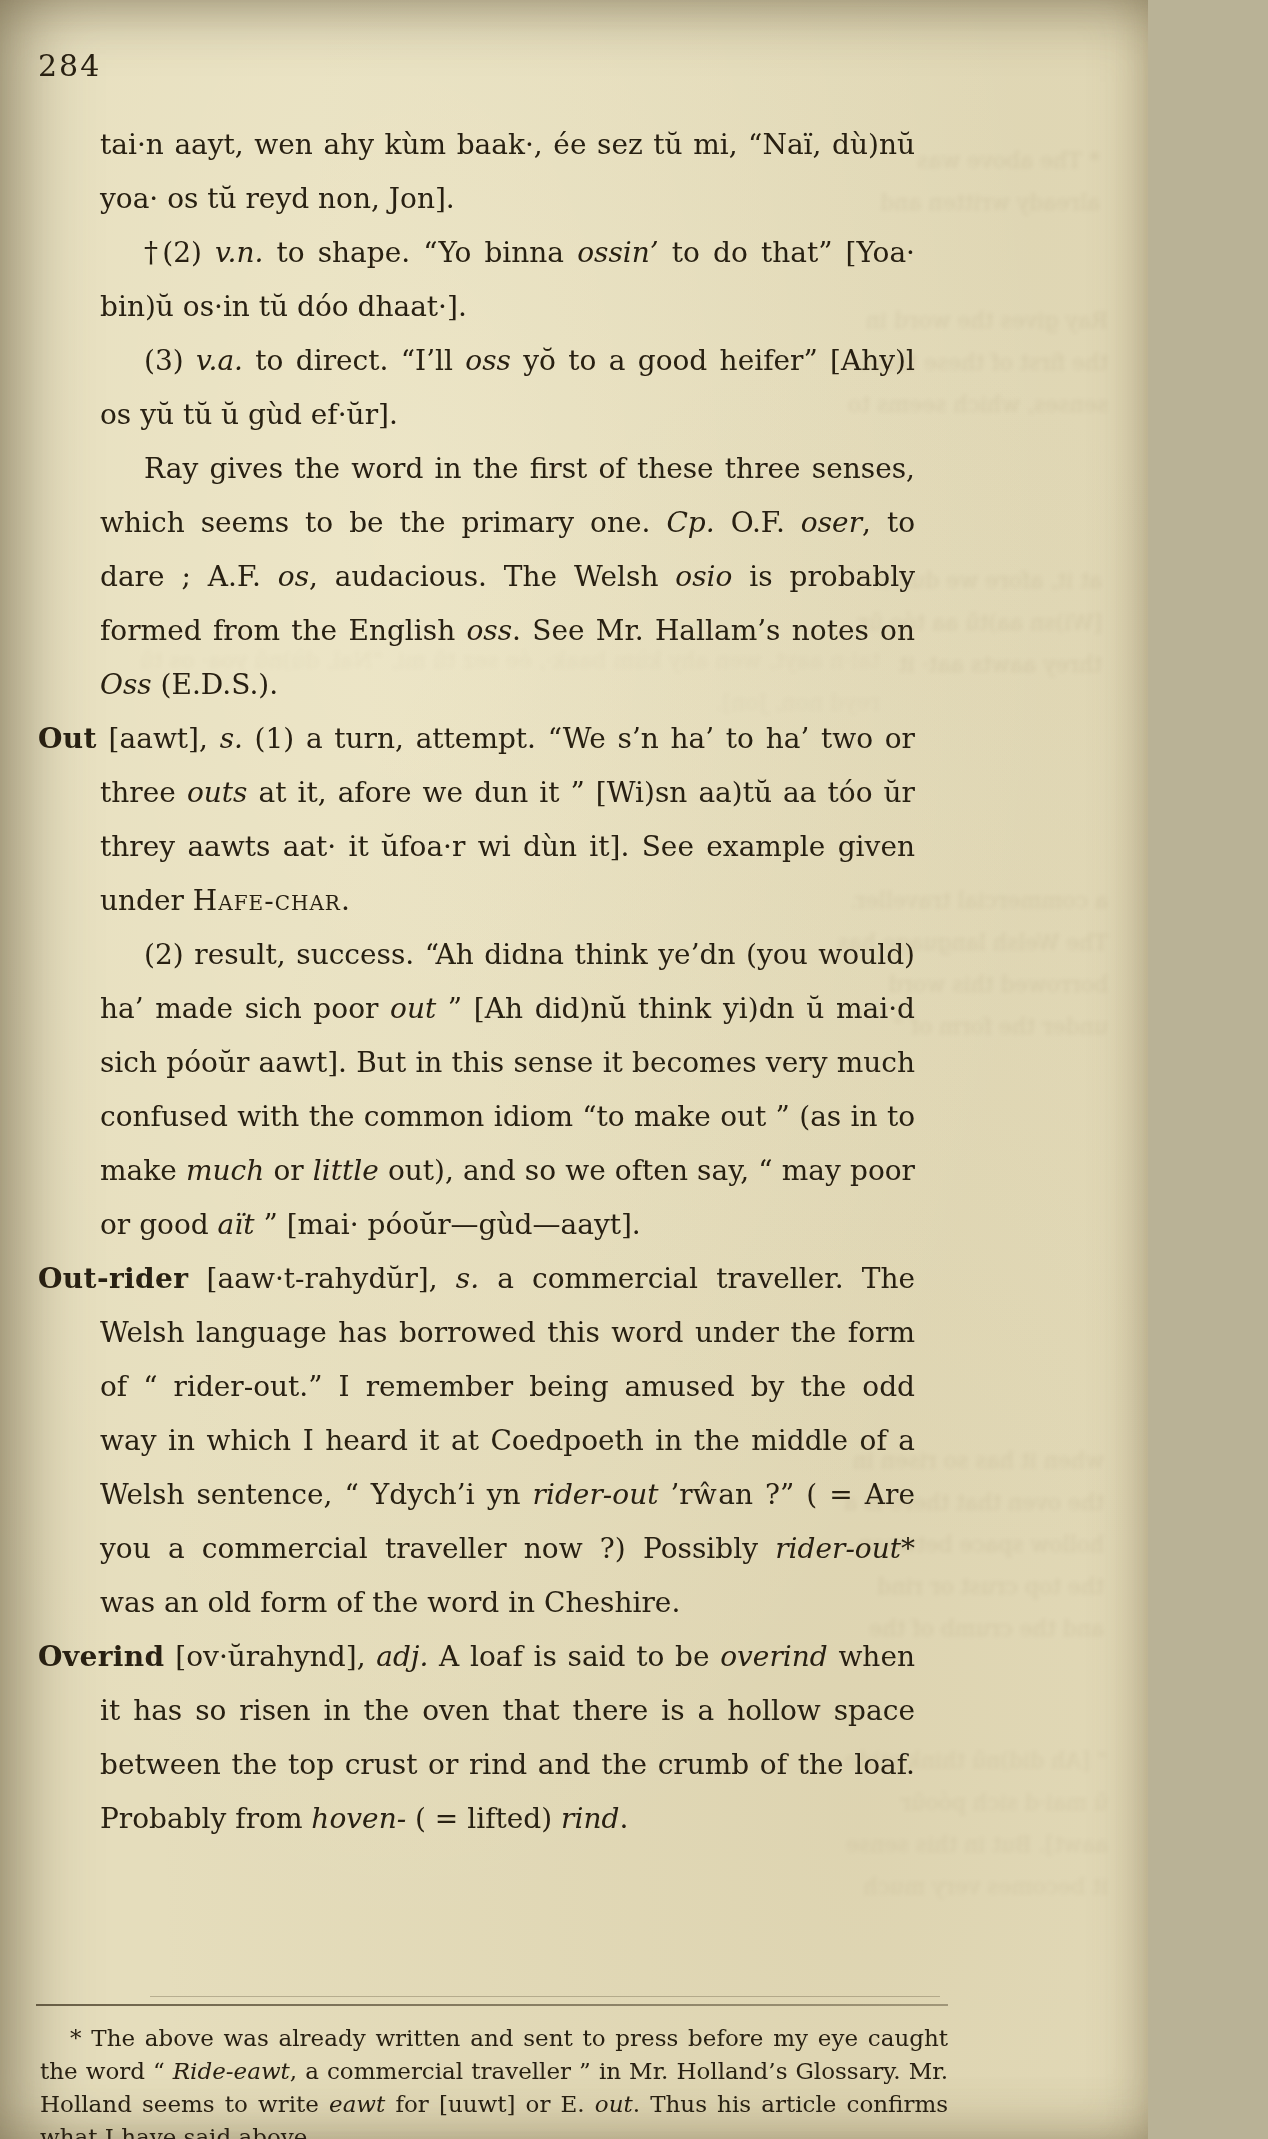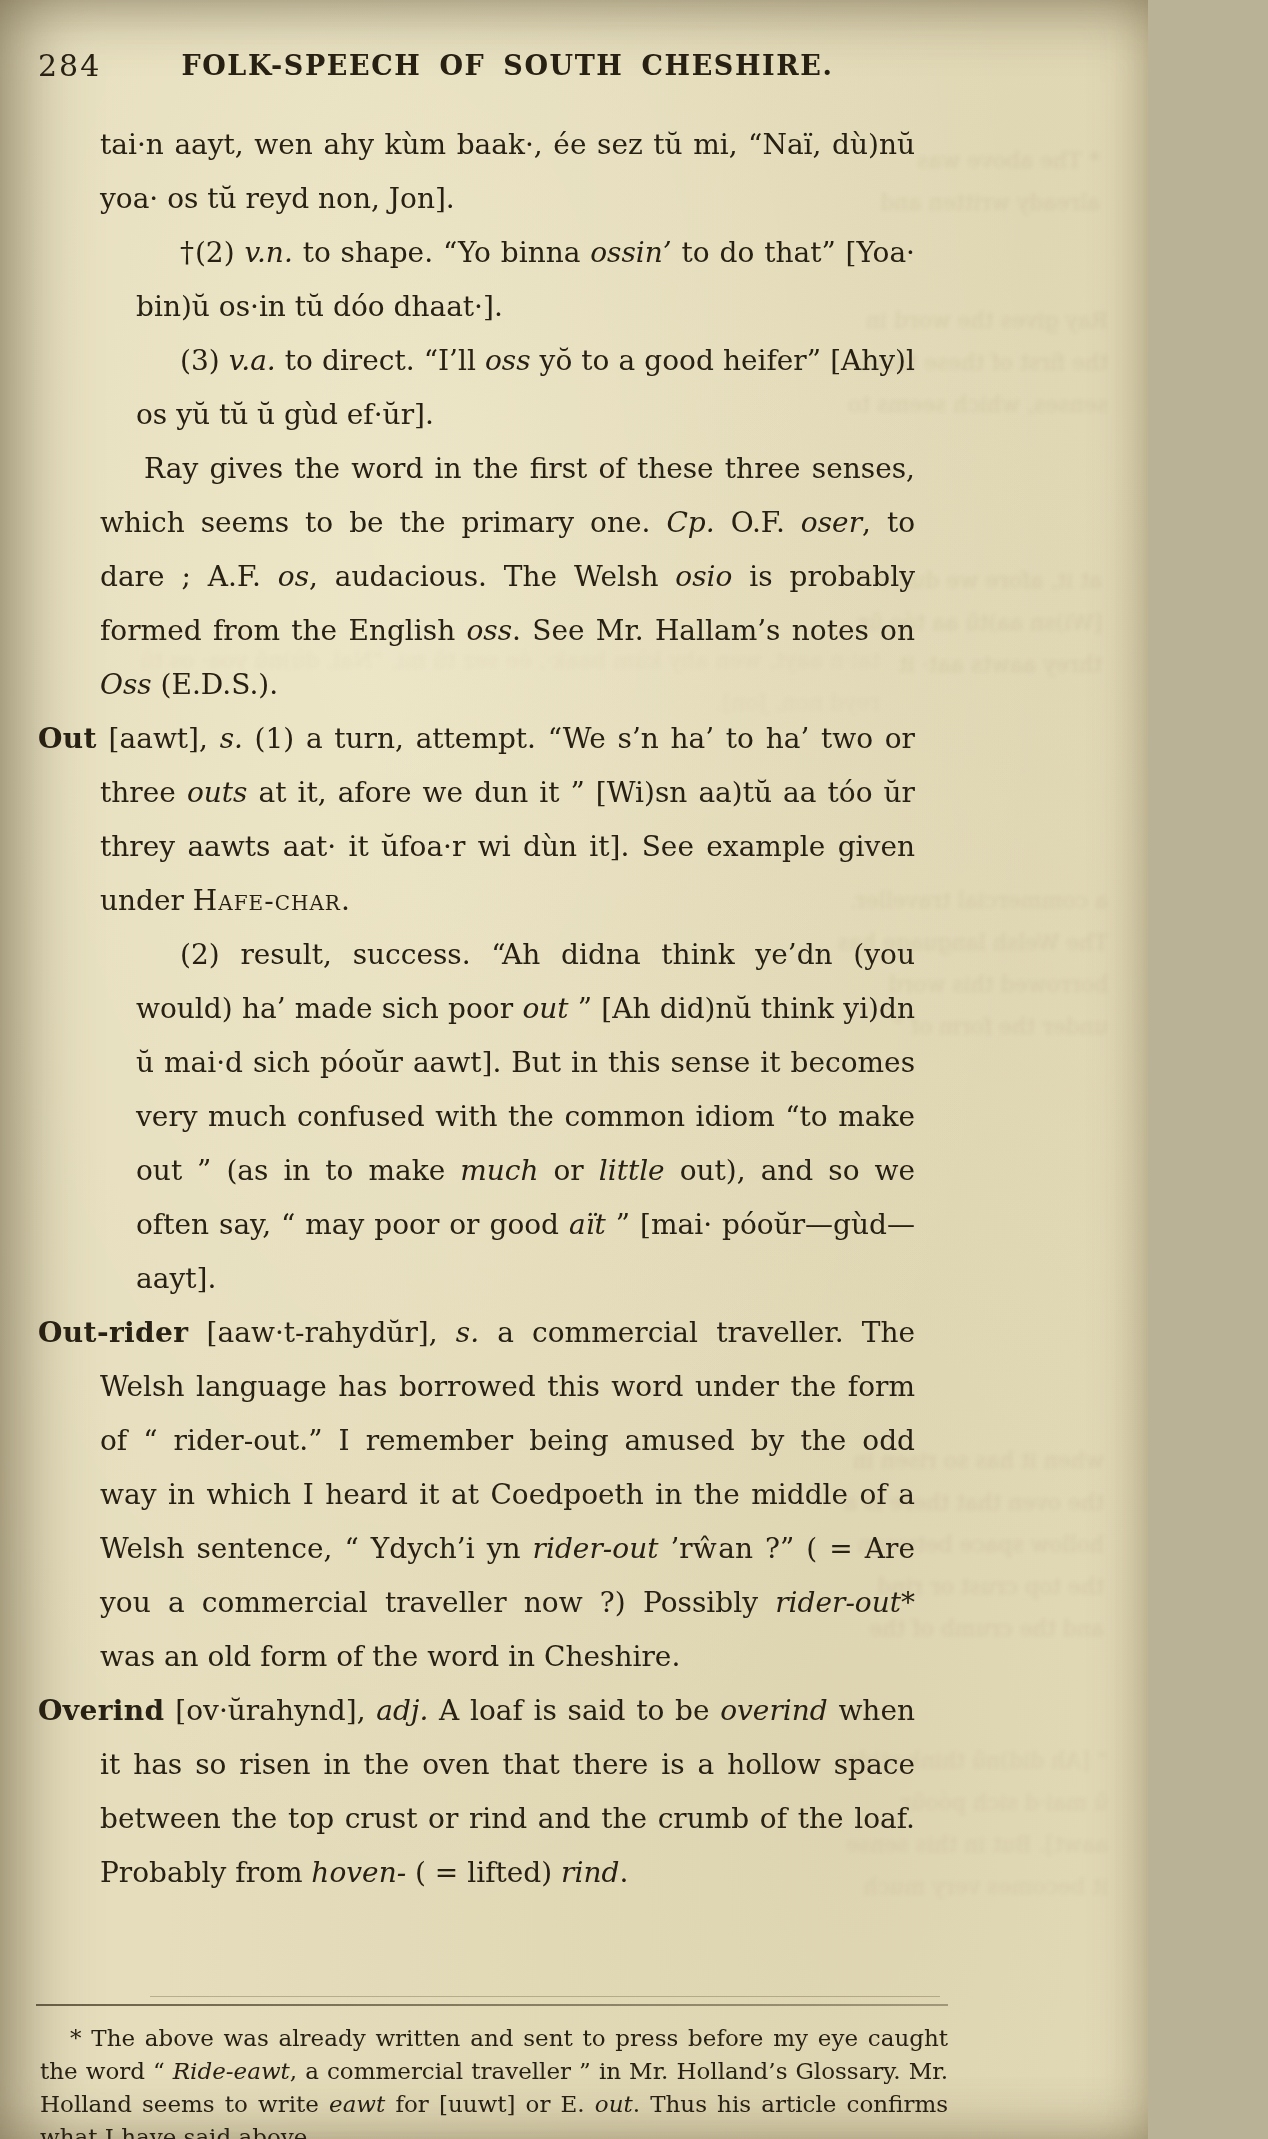--- a/index.html
+++ b/index.html
@@ -33,21 +33,21 @@
     text-align: center; font-weight: bold;
     font-size: 27px; letter-spacing: 1.6px; word-spacing: 7px;
   }
   .text-column {
     position: absolute; top: 118px; left: 100px; width: 815px;
     font-size: 28px; line-height: 54px;
     text-align: justify;
   }
   .para { margin: 0; }
   .para.continuation { text-indent: 0; }
-  .para.sub    { text-indent: 44px; margin-left: 36px; }
+  .para.sub    { text-indent: 44px; }
   .para.indent { text-indent: 44px; }
   .para.entry  { text-indent: -62px; }
   .run-i  { font-style: italic; }
   .run-b  { font-weight: bold; letter-spacing: 0.4px; }
   .run-sc { font-variant: small-caps; letter-spacing: 1px; }
   .footnote-rule {
     position: absolute; left: 36px; top: 2004px; width: 912px; height: 2px;
     background: linear-gradient(to right, rgba(66,55,34,0.75), rgba(66,55,34,0.40));
   }
   .footnote-rule-faint {
@@ -77,21 +77,20 @@
   <span class="ghost" style="top:140px; right:48px; width:270px; height:86px;">* The above was already written and sent to press before my eye caught the word “ </span>
   <span class="ghost" style="top:300px; right:40px; width:280px; height:130px;">Ray gives the word in the first of these three senses, which seems to be the primary one.  </span>
   <span class="ghost" style="top:560px; right:46px; width:260px; height:130px;"> at it, afore we dun it ” [Wi)sn aa)tŭ aa tóo ŭr threy aawts aat· it ŭfoa·r wi dùn it].  See example given under </span>
   <span class="ghost" style="top:880px; right:40px; width:280px; height:170px;"> a commercial traveller.  The Welsh language has borrowed this word under the form of “ rider-out.”  I remember being amused by the odd way in which I heard it at Coedpoeth in the middle of a Welsh sentence, “ Ydych’i yn </span>
   <span class="ghost" style="top:1440px; right:44px; width:270px; height:210px;"> when it has so risen in the oven that there is a hollow space between the top crust or rind and the crumb of the loaf.  Probably from </span>
   <span class="ghost" style="top:1740px; right:40px; width:280px; height:170px; opacity:0.09;"> ” [Ah did)nŭ think yi)dn ŭ mai·d sich póoŭr aawt].  But in this sense it becomes very much confused with the common idiom “to make out ” (as in to make </span>
   <span class="ghost" style="top:640px; left:120px; width:760px; height:90px; opacity:0.05;">tai·n aayt, wen ahy kùm baak·, ée sez tŭ mi, “Naï, dù)nŭ yoa· os tŭ reyd non, Jon].</span>
 
   <div class="page-number">284</div>
 
-  <div class="running-title">FOLK-SPEECH OF SOUTH CHESHIRE.</div>
 
   <div class="text-column">
       <p class="para continuation"><span class="run">tai·n aayt, wen ahy kùm baak·, ée sez tŭ mi, “Naï, dù)nŭ yoa· os tŭ reyd non, Jon].</span></p>
       <p class="para sub"><span class="run">†(2) </span><span class="run run-i">v.n.</span><span class="run"> to shape.  “Yo binna </span><span class="run run-i">ossin’</span><span class="run"> to do that” [Yoa· bin)ŭ os·in tŭ dóo dhaat·].</span></p>
       <p class="para sub"><span class="run">(3) </span><span class="run run-i">v.a.</span><span class="run"> to direct.  “I’ll </span><span class="run run-i">oss</span><span class="run"> yŏ to a good heifer” [Ahy)l os yŭ tŭ ŭ gùd ef·ŭr].</span></p>
       <p class="para indent"><span class="run">Ray gives the word in the first of these three senses, which seems to be the primary one.  </span><span class="run run-i">Cp.</span><span class="run"> O.F. </span><span class="run run-i">oser</span><span class="run">, to dare ; A.F. </span><span class="run run-i">os</span><span class="run">, audacious.  The Welsh </span><span class="run run-i">osio</span><span class="run"> is probably formed from the English </span><span class="run run-i">oss</span><span class="run">.  See Mr. Hallam’s notes on </span><span class="run run-i">Oss</span><span class="run"> (E.D.S.).</span></p>
       <p class="para entry"><span class="run run-b">Out</span><span class="run"> [aawt], </span><span class="run run-i">s.</span><span class="run"> (1) a turn, attempt.  “We s’n ha’ to ha’ two or three </span><span class="run run-i">outs</span><span class="run"> at it, afore we dun it ” [Wi)sn aa)tŭ aa tóo ŭr threy aawts aat· it ŭfoa·r wi dùn it].  See example given under </span><span class="run run-sc">Hafe-char</span><span class="run">.</span></p>
       <p class="para sub"><span class="run">(2) result, success.  “Ah didna think ye’dn (you would) ha’ made sich poor </span><span class="run run-i">out</span><span class="run"> ” [Ah did)nŭ think yi)dn ŭ mai·d sich póoŭr aawt].  But in this sense it becomes very much confused with the common idiom “to make out ” (as in to make </span><span class="run run-i">much</span><span class="run"> or </span><span class="run run-i">little</span><span class="run"> out), and so we often say, “ may poor or good </span><span class="run run-i">aït</span><span class="run"> ” [mai· póoŭr—gùd—aayt].</span></p>
       <p class="para entry"><span class="run run-b">Out-rider</span><span class="run"> [aaw·t-rahydŭr], </span><span class="run run-i">s.</span><span class="run"> a commercial traveller.  The Welsh language has borrowed this word under the form of “ rider-out.”  I remember being amused by the odd way in which I heard it at Coedpoeth in the middle of a Welsh sentence, “ Ydych’i yn </span><span class="run run-i">rider-out</span><span class="run"> ’rŵan ?”  ( = Are you a commercial traveller now ?)  Possibly </span><span class="run run-i">rider-out</span><span class="run">* was an old form of the word in Cheshire.</span></p>
       <p class="para entry"><span class="run run-b">Overind</span><span class="run"> [ov·ŭrahynd], </span><span class="run run-i">adj.</span><span class="run"> A loaf is said to be </span><span class="run run-i">overind</span><span class="run"> when it has so risen in the oven that there is a hollow space between the top crust or rind and the crumb of the loaf.  Probably from </span><span class="run run-i">hoven-</span><span class="run"> ( = lifted) </span><span class="run run-i">rind</span><span class="run">.</span></p>

